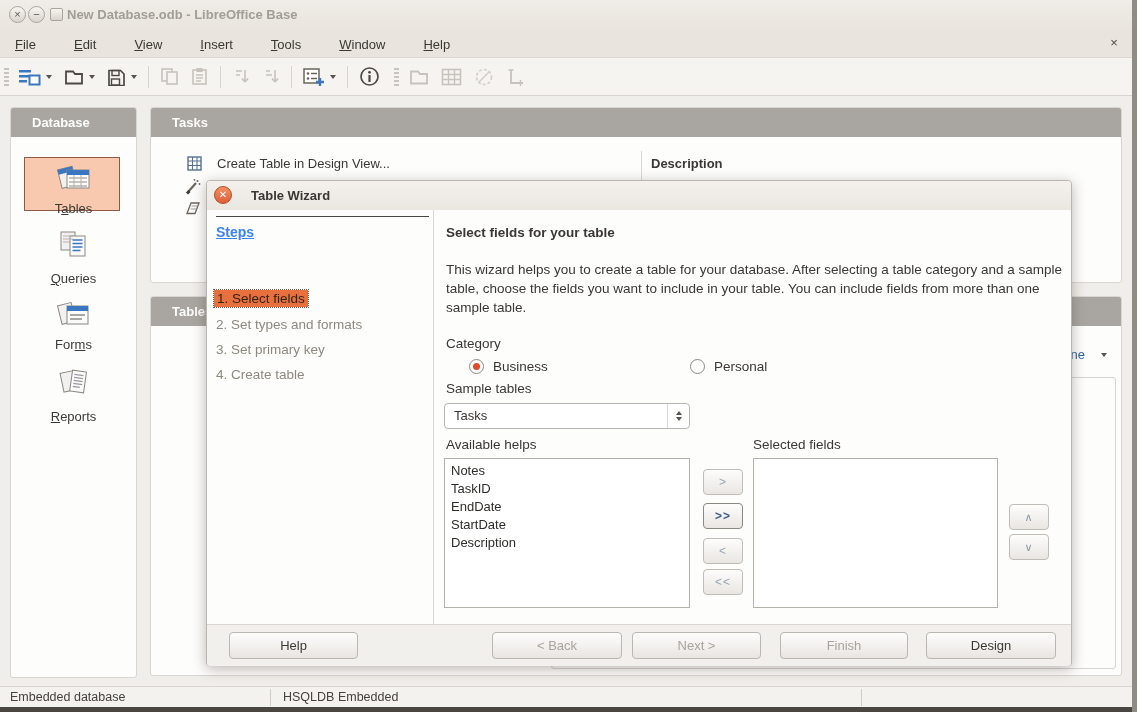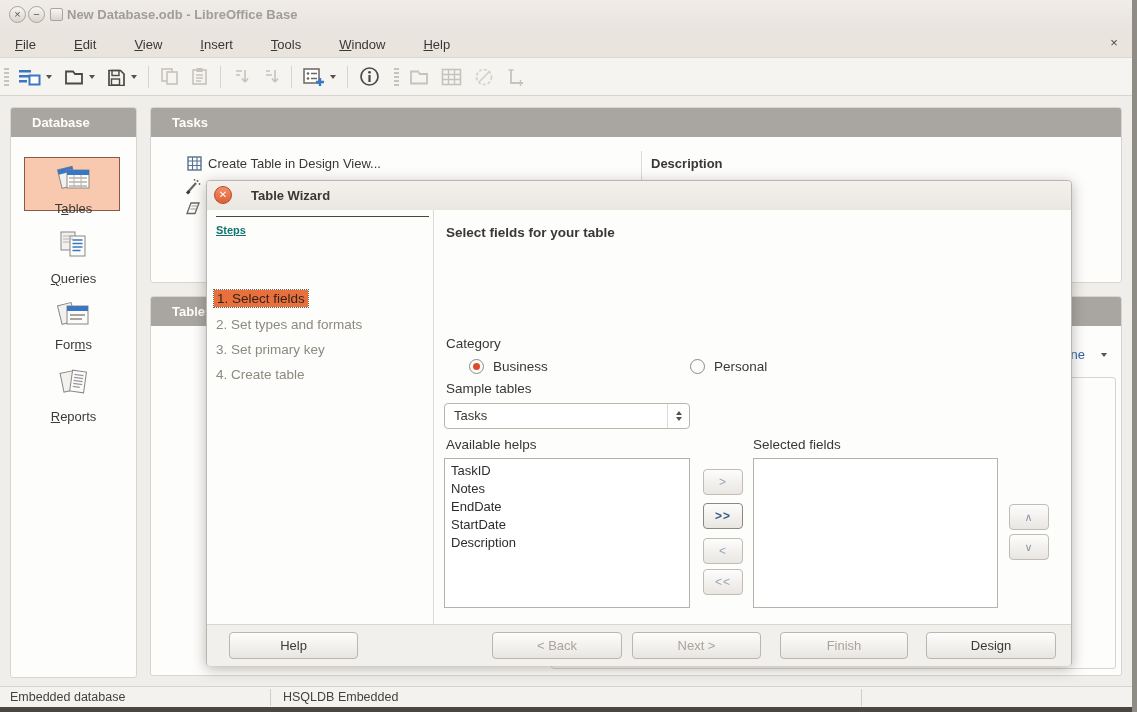--- a/index.html
+++ b/index.html
@@ -41,21 +41,21 @@
                   color:#fdfdfc; font-size:13px; font-weight:bold; line-height:29px; padding-left:21px; }
 
   .sidebar { left:10px; top:107px; width:127px; height:571px; }
   .side-item { position:absolute; left:0; width:100%; text-align:center; }
   .side-item .lbl { font-size:13px; color:#3c3a35; display:block; margin-top:3px; }
   .side-sel { position:absolute; left:13px; top:49px; width:96px; height:54px;
               background:#f8c9ae; border:1px solid #8a5a42; }
   .side-icon { display:inline-block; }
 
   .tasks-panel { left:150px; top:107px; width:972px; height:176px; }
-  .task-row { position:absolute; display:flex; align-items:center; gap:6px; font-size:13px; color:#3a3734; }
+  .task-row { position:absolute; display:flex; align-items:center; gap:15px; font-size:13px; color:#3a3734; }
   .tasks-divider { position:absolute; left:490px; top:43px; width:1px; height:126px; background:#dcd8d3; }
   .desc-header { position:absolute; left:500px; top:48px; font-size:13px; font-weight:bold; color:#3a3734; }
 
   .tables-panel { left:150px; top:296px; width:972px; height:380px; }
   .preview-dd { position:absolute; top:50px; right:14px; display:flex; align-items:center; gap:14px; }
   .preview-dd .val { font-size:13px; color:#3465a4; }
   .preview-box { position:absolute; left:400px; top:80px; width:565px; height:292px;
                  border:1px solid #d8d4cf; border-radius:3px; }
 
   
@@ -64,22 +64,22 @@
             box-shadow:0 3px 14px rgba(60,50,40,.35); }
   .dlg-titlebar { position:absolute; left:0; top:0; width:100%; height:29px;
                   background:linear-gradient(#f4f1ed,#eae6e0); border-radius:4px 4px 0 0; }
   .dlg-close { position:absolute; left:7px; top:5px; width:18px; height:18px; border-radius:50%;
                background:linear-gradient(#f29066,#e05f35); border:1px solid #b44a26;
                color:#fff; font-size:10px; font-weight:bold; line-height:16px; text-align:center; }
   .dlg-title { position:absolute; left:44px; top:7px; font-size:13px; font-weight:bold; color:#3a3734; }
 
   .steps-pane { position:absolute; left:0; top:29px; width:226px; height:414px; }
   .steps-hline { position:absolute; left:9px; top:6px; width:213px; height:1px; background:#4a4742; }
-  .steps-title { position:absolute; left:9px; top:14px; font-size:11px; font-weight:bold;
-                 text-decoration:underline; color:#0f766e; }
+  .steps-title { position:absolute; left:9px; top:14px; font-size:14px; font-weight:bold;
+                 text-decoration:underline; color:#3b82f6; }
   .step { position:absolute; left:9px; font-size:13.5px; color:#8d897f; white-space:nowrap; }
   .step.active { background:#e8703d; color:#35231a; outline:1px dotted rgba(60,30,10,.7);
                  padding:1px 3px; left:7px; }
   .dlg-vsep { position:absolute; left:226px; top:29px; width:1px; height:414px; background:#dcd8d3; }
 
   .dlg-heading { position:absolute; left:239px; top:44px; font-size:13.5px; font-weight:bold; color:#3a3734; }
   .dlg-intro { position:absolute; left:239px; top:79px; width:618px; font-size:13.5px;
                line-height:19px; color:#3a3734; }
   .dlg-label { position:absolute; font-size:13.5px; color:#3a3734; }
 
@@ -409,20 +409,21 @@
       <div class="steps-hline"></div>
       <div class="steps-title">Steps</div>
       <div class="step active" style="top:80px">1. Select fields</div>
       <div class="step" style="top:107px">2. Set types and formats</div>
       <div class="step" style="top:132px">3. Set primary key</div>
       <div class="step" style="top:157px">4. Create table</div>
     </div>
     <div class="dlg-vsep"></div>
 
     <div class="dlg-heading">Select fields for your table</div>
+    <div class="dlg-intro">This wizard helps you to create a table for your database. After selecting a table category and a sample table, choose the fields you want to include in your table. You can include fields from more than one sample table.</div>
 
     <div class="dlg-label" style="left:239px; top:155px">Category</div>
 
     <div class="radio" style="left:262px; top:178px">
         <span class="dot"></span>
       </div>
     <span class="radio-lbl" style="left:286px; top:178px">Business</span>
     <div class="radio" style="left:483px; top:178px"></div>
     <span class="radio-lbl" style="left:507px; top:178px">Personal</span>
 
@@ -432,22 +433,22 @@
       <span class="spin">
         <span class="spin-up"></span>
         <span class="spin-dn"></span>
       </span>
     </div>
 
     <div class="dlg-label" style="left:239px; top:256px">Available helps</div>
     <div class="dlg-label" style="left:546px; top:256px">Selected fields</div>
 
     <div class="listbox" style="left:237px; width:246px">
+      <div class="li">Notes</div>
       <div class="li">TaskID</div>
-      <div class="li">Notes</div>
       <div class="li">EndDate</div>
       <div class="li">StartDate</div>
       <div class="li">Description</div>
     </div>
     <div class="listbox" style="left:546px; width:245px"></div>
 
     <div class="sq-btn" style="left:496px; top:288px">&gt;</div>
     <div class="sq-btn focus" style="left:496px; top:322px">&gt;&gt;</div>
     <div class="sq-btn" style="left:496px; top:357px">&lt;</div>
     <div class="sq-btn" style="left:496px; top:388px">&lt;&lt;</div>

